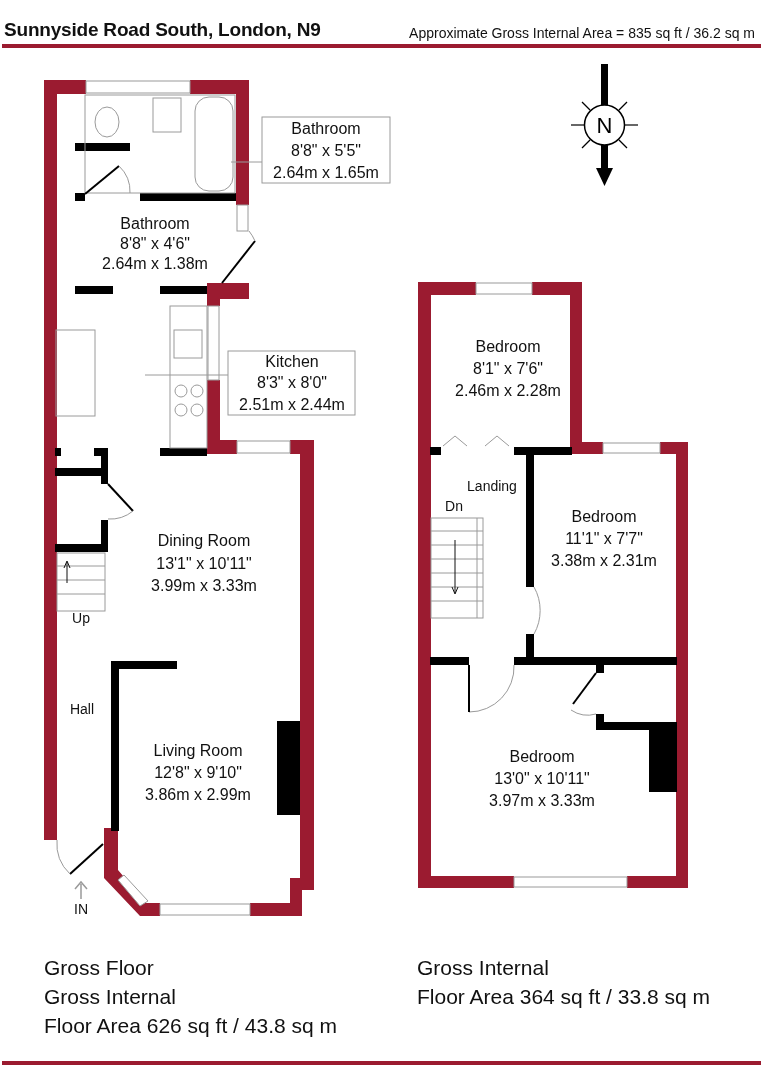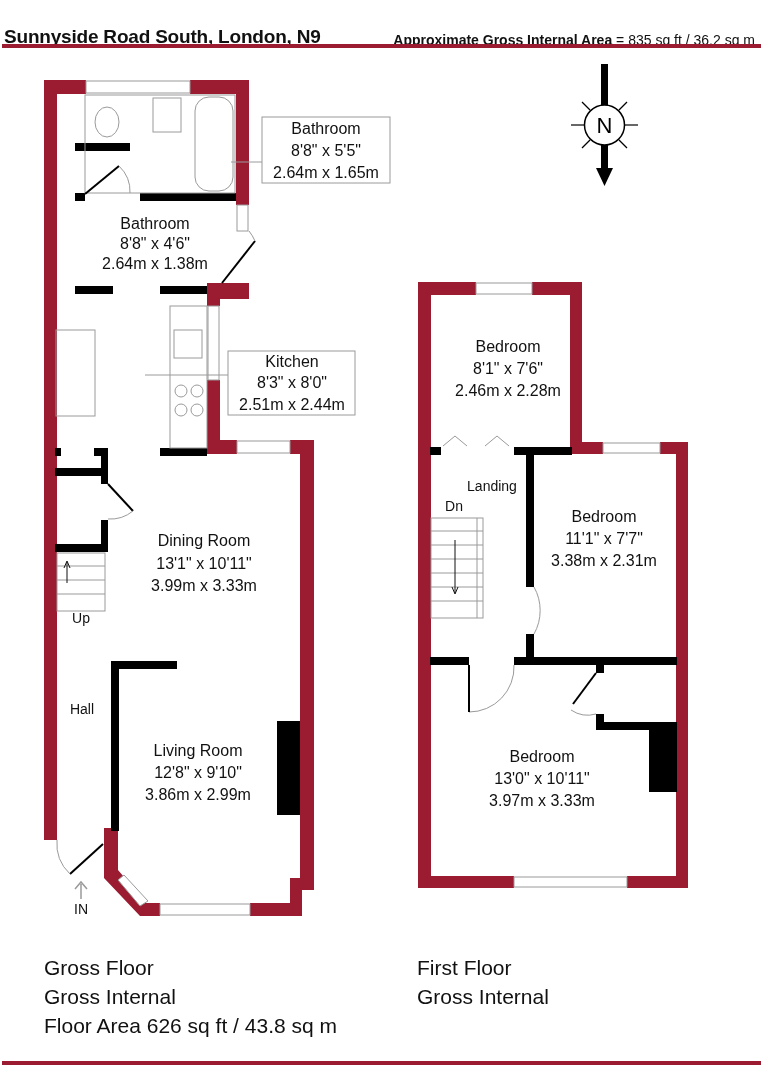--- a/index.html
+++ b/index.html
@@ -1,20 +1,20 @@
 <!DOCTYPE html>
 <html><head>
 <meta charset="utf-8">
 <style>
   html, body { margin:0; padding:0; background:#fff; }
   body { width:763px; height:1080px; position:relative; overflow:hidden; font-family:"Liberation Sans", sans-serif; color:#111; }
-  .header { position:absolute; left:4px; top:26px; width:755px; height:26px; }
+  .header { position:absolute; left:4px; top:19px; width:755px; height:26px; }
   .title { position:absolute; left:0; top:0; font-weight:bold; font-size:19px; letter-spacing:-0.2px; white-space:nowrap; }
   .area { position:absolute; right:4px; top:6px; font-size:14px; white-space:nowrap; }
-  .area b { font-weight:bold; }
+  .area b { font-weight:normal; }
   .rule-top { position:absolute; left:2px; top:44px; width:759px; height:4px; background:#9b1b30; }
   .rule-bottom { position:absolute; left:2px; top:1061px; width:759px; height:4px; background:#9b1b30; }
   svg.plan { position:absolute; left:0; top:0; }
   .lbl { font-family:"Liberation Sans", sans-serif; font-size:16px; fill:#111; text-anchor:middle; }
   .lbl-sm { font-family:"Liberation Sans", sans-serif; font-size:14px; fill:#111; text-anchor:middle; }
   .floor-info { position:absolute; top:953px; font-size:21px; line-height:29px; white-space:nowrap; }
   .floor-info div { display:block; }
   .gf { left:44px; }
   .ff { left:417px; }
 </style>
@@ -226,16 +226,16 @@
     <text x="604.5" y="133" text-anchor="middle" font-family="Liberation Sans, sans-serif" font-size="22" fill="#000">N</text>
   </g>
 </svg>
 
 <div class="floor-info gf">
   <div>Gross Floor</div>
   <div>Gross Internal</div>
   <div>Floor Area 626 sq ft / 43.8 sq m</div>
 </div>
 <div class="floor-info ff">
-  <div>First Floor</div>
   <div>Gross Internal</div>
+  <div>Floor Area 364 sq ft / 33.8 sq m</div>
 </div>
 <div class="rule-bottom"></div>
 
 </body></html>

